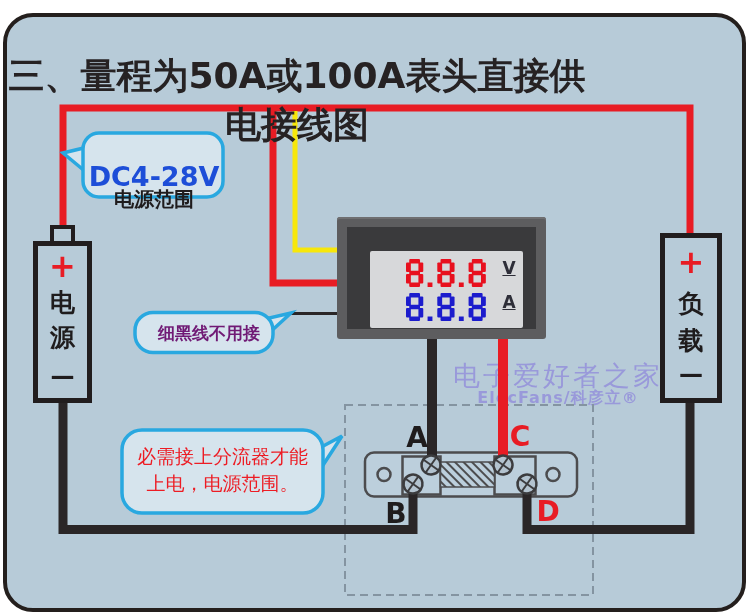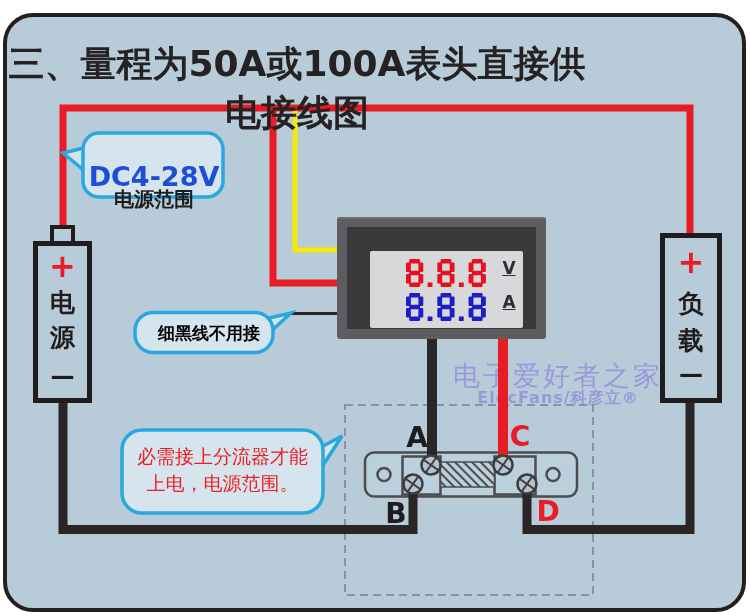--- a/index.html
+++ b/index.html
@@ -2,21 +2,21 @@
 <html><head>
 <meta charset="utf-8">
 <style>
   html,body{margin:0;padding:0;background:#ffffff;}
   #stage{position:relative;width:750px;height:616px;background:#ffffff;overflow:hidden;
          font-family:"DejaVu Sans","Liberation Sans",sans-serif;}
   
   #panel{position:absolute;left:3px;top:13px;width:735px;height:591px;
          background:#b7cbd8;border:4px solid #241f1d;border-radius:30px;}
   
-  #title{position:absolute;left:0;top:40px;width:594px;text-align:center;
+  #title{position:absolute;left:0;top:52px;width:594px;text-align:center;
          font-size:36px;font-weight:bold;color:#262223;letter-spacing:0px;z-index:6;}
   
   .wm{position:absolute;text-align:center;color:#928ddb;opacity:.8;z-index:2;width:300px;left:408px;}
   #wm1{top:358px;font-size:27px;letter-spacing:3px;}
   #wm2{top:388px;font-size:16px;font-weight:bold;letter-spacing:1px;}
   
   #wireLayer{position:absolute;left:0;top:0;width:750px;height:616px;z-index:3;}
   
   #meter{position:absolute;left:337px;top:217px;width:209px;height:122px;background:#5d5d5f;
          border-radius:3px;box-shadow:inset 0 2px 0 #6f6f71;z-index:4;}
@@ -35,21 +35,21 @@
               background:#b7cbd8;z-index:4;}
   #loadbox{left:660px;top:233px;width:52px;height:160px;}
   .devbox span{position:absolute;left:0;width:100%;text-align:center;}
   .plus{color:#e81c24;font-size:32px;font-weight:bold;line-height:1;}
   .cjk{color:#1f1c1d;font-size:25px;font-weight:bold;line-height:1;}
   .minus{color:#1f1c1d;font-size:24px;font-weight:bold;line-height:1;}
   
   .btext{position:absolute;text-align:center;z-index:5;}
   #b1t1{left:88px;top:139px;width:132px;font-size:20px;font-weight:bold;color:#1f1c1d;margin-top:47px;}
   #b1t2{left:88px;top:161px;width:132px;font-size:27px;font-weight:bold;color:#1d4ed8;}
-  #b2t1{left:137px;top:322px;width:144px;font-size:17px;font-weight:bold;color:#000000;}
+  #b2t1{left:137px;top:322px;width:144px;font-size:17px;font-weight:bold;color:#701a75;}
   #b3t1{left:126px;top:443px;width:193px;font-size:19px;font-weight:normal;color:#ed1c24;line-height:27px;}
   
   .term{position:absolute;font-size:28px;font-weight:bold;z-index:5;transform:translate(-50%,-50%);}
   .term.black{color:#1f1c1d;} .term.red{color:#e81c24;}
   #termA{left:417px;top:437px;} #termC{left:520px;top:436px;}
   #termB{left:396px;top:513px;} #termD{left:548px;top:511px;}
 </style>
 </head>
 <body>
 

